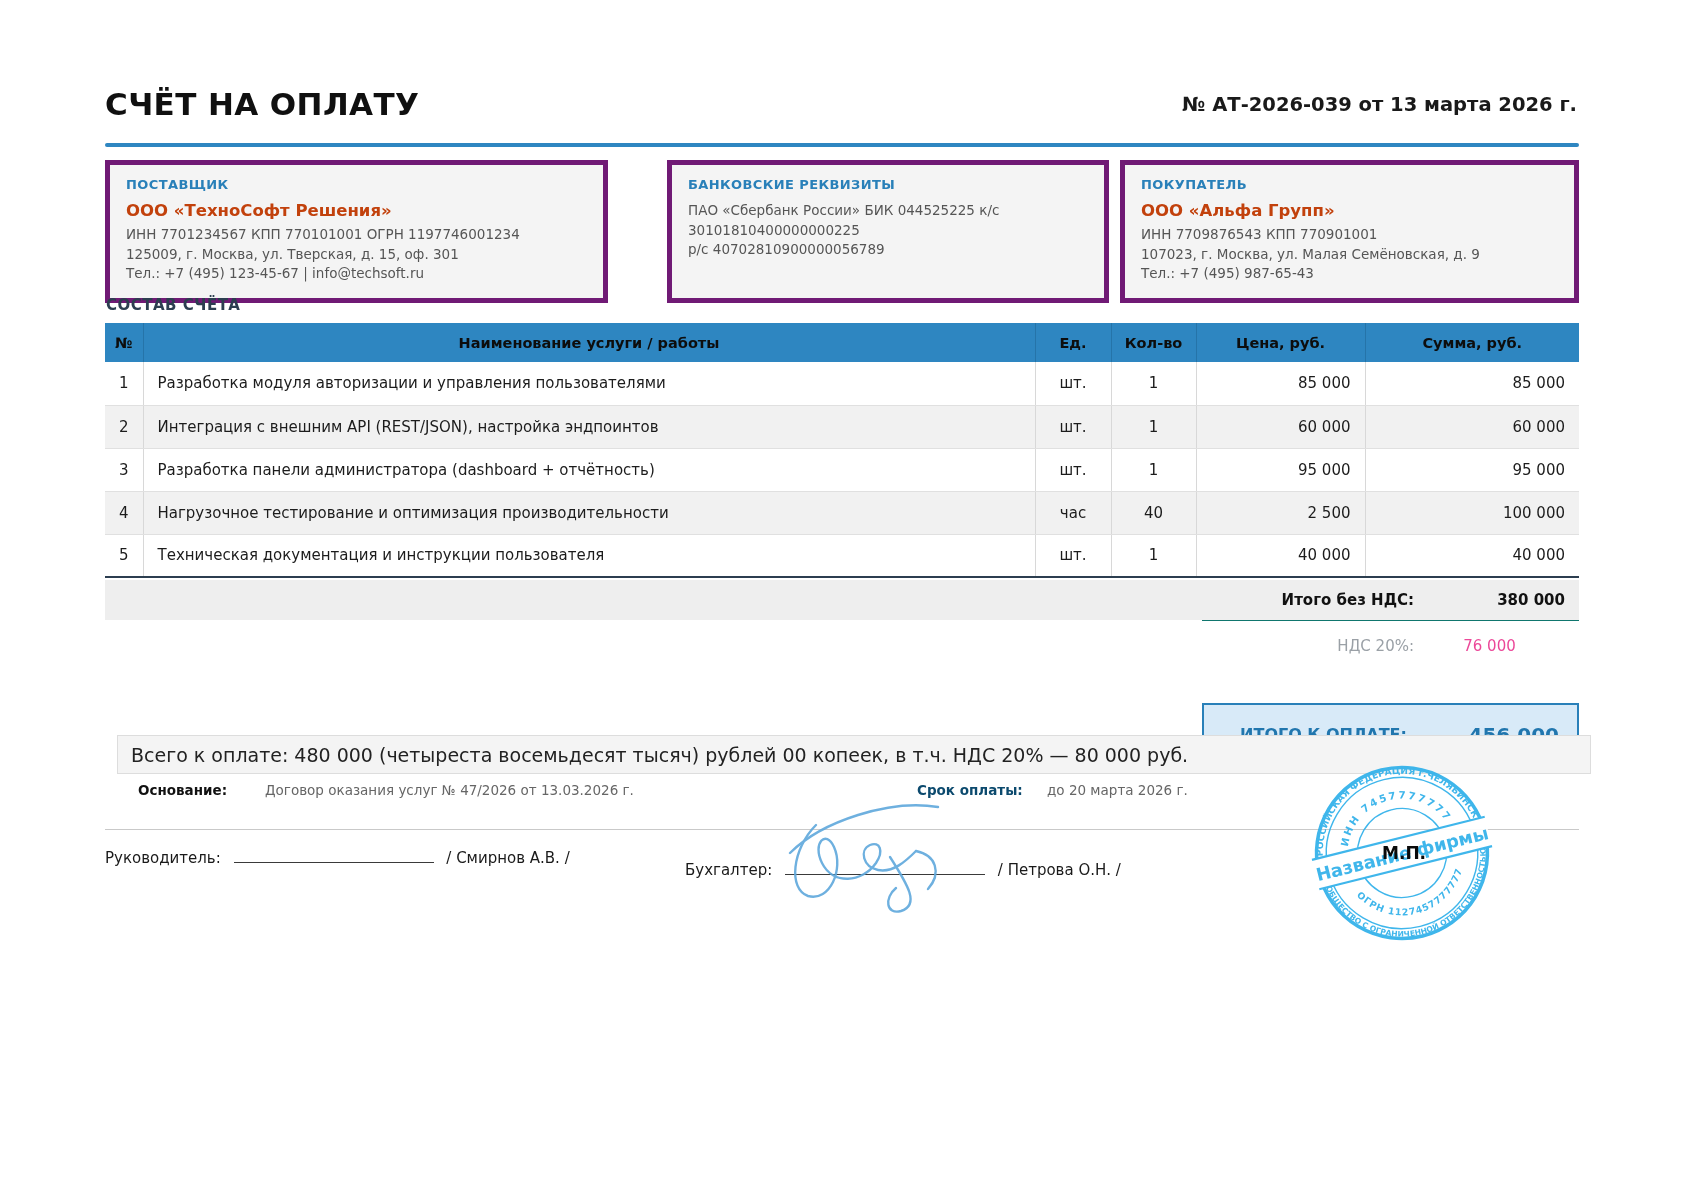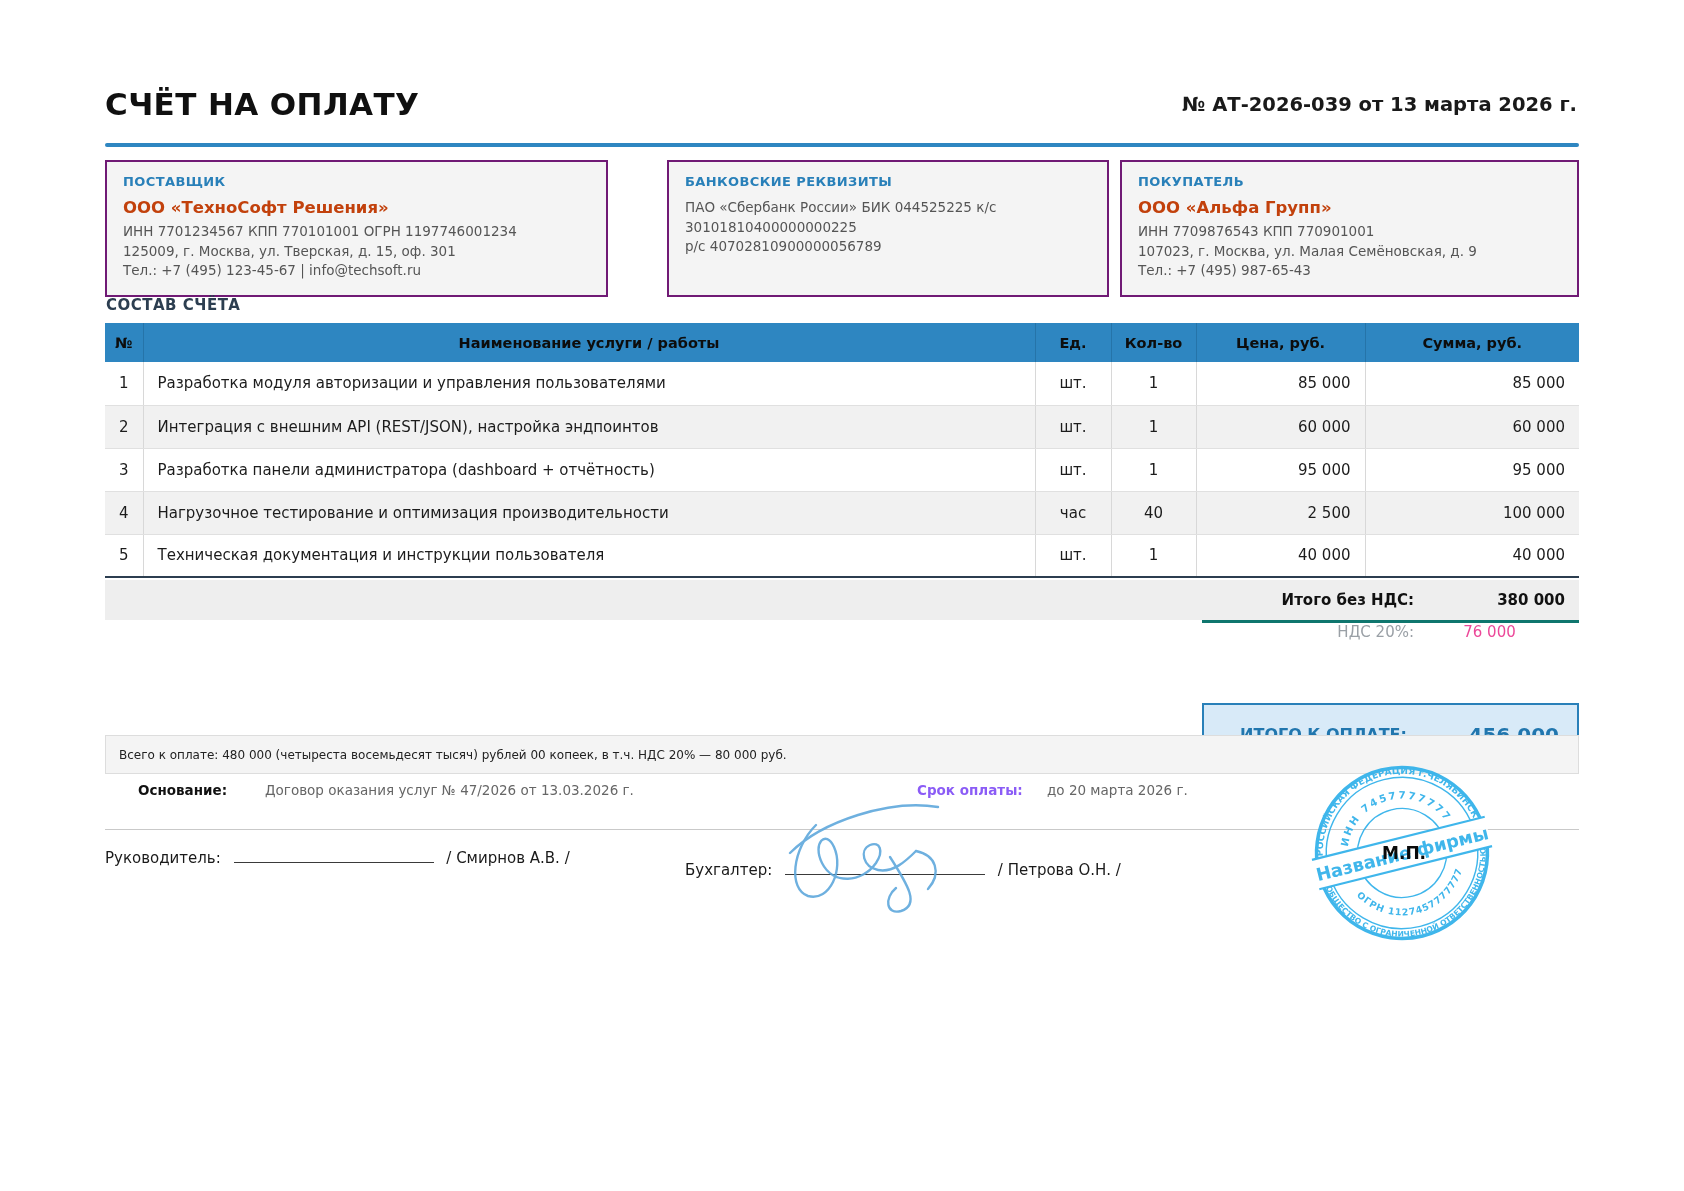--- a/index.html
+++ b/index.html
@@ -7,21 +7,21 @@
         font-family:"DejaVu Sans","Liberation Sans",sans-serif;color:#222;overflow:hidden;}
   .content{position:absolute;left:105px;top:0;width:1474px;height:100%;}
 
   
   .title{position:absolute;top:86px;left:0;font-size:31px;font-weight:bold;color:#101010;letter-spacing:.4px;}
   .inv-no{position:absolute;top:93px;right:2px;font-size:19.5px;font-weight:bold;color:#1a1a1a;}
   .title-underline{position:absolute;top:143px;left:0;width:100%;height:4px;background:#2e86c1;border-radius:2px;}
 
   
   .info-row{position:absolute;top:160px;left:0;width:100%;display:flex;gap:11px;}
-  .info-box{background:#f4f4f4;border:2px solid #701a75;padding:12px 16px 14px 16px;box-sizing:border-box;min-height:112px;}
+  .info-box{background:#f4f4f4;border:5px solid #701a75;padding:12px 16px 14px 16px;box-sizing:border-box;min-height:112px;}
   .box-supplier{width:503px;}
   .box-bank{width:442px;margin-left:48px;}
   .box-buyer{flex:1;}
   .info-label{font-size:13px;font-weight:bold;color:#2980b9;letter-spacing:.4px;margin-bottom:9px;}
   .info-name{font-size:16.5px;font-weight:bold;color:#c2410c;margin-bottom:5px;}
   .info-line{font-size:13.5px;color:#555;line-height:1.45;}
 
   
   .section-label{position:absolute;top:296px;left:1px;font-size:15px;font-weight:bold;color:#2c3e50;letter-spacing:.5px;}
   .items{position:absolute;top:323px;left:0;width:100%;border-collapse:collapse;table-layout:fixed;
@@ -38,37 +38,37 @@
   .c-unit,.c-qty{text-align:center;}
   .c-price,.c-sum{text-align:right;padding-right:14px !important;}
 
   
   .subtotal-strip{position:absolute;top:580px;left:0;width:100%;height:40px;background:#eeeeee;
                   display:flex;align-items:center;justify-content:flex-end;}
   .tot-inner{width:377px;display:flex;align-items:center;}
   .tot-label{flex:1;text-align:right;font-weight:bold;font-size:15px;color:#111;}
   .tot-value{width:165px;text-align:right;font-weight:bold;font-size:15px;color:#111;padding-right:14px;box-sizing:border-box;}
   .vat-row{position:absolute;top:620px;left:0;width:100%;display:flex;justify-content:flex-end;}
-  .vat-inner{width:377px;border-top:3px solid #0f766e;padding-top:0;display:flex;align-items:center;}
+  .vat-inner{width:377px;border-top:1px solid #0f766e;padding-top:16px;display:flex;align-items:center;}
   .vat-label{flex:1;text-align:right;font-size:15px;color:#9aa0a6;}
   .vat-value{width:165px;text-align:center;font-size:15px;color:#ec4899;padding-right:14px;box-sizing:border-box;}
   .grand-box{position:absolute;top:703px;left:1097px;width:377px;height:63px;background:#d8eaf8;
              border:2.5px solid #2980b9;box-sizing:border-box;display:flex;align-items:center;}
   .grand-label{flex:1;text-align:center;font-size:16px;font-weight:bold;color:#2176ae;line-height:1.25;padding-left:24px;}
   .grand-value{width:140px;text-align:right;font-size:20px;font-weight:bold;color:#2176ae;padding-right:18px;}
 
   
-  .summary-strip{position:absolute;top:735px;left:0;width:100%;height:39px;background:#f4f4f4;border:1px solid #ddd;
-                 box-sizing:border-box;display:flex;align-items:center;font-size:12px;color:#222;padding-left:13px;}
+  .summary-strip{position:absolute;top:735px;left:12px;width:100%;height:39px;background:#f4f4f4;border:1px solid #ddd;
+                 box-sizing:border-box;display:flex;align-items:center;font-size:19px;color:#222;padding-left:13px;}
 
   
   .basis-row{position:absolute;top:782px;left:0;width:100%;font-size:13.5px;}
   .basis-label{position:absolute;left:33px;font-weight:bold;color:#111;}
   .basis-value{position:absolute;left:160px;color:#666;}
-  .due-label{position:absolute;left:812px;font-weight:bold;color:#8b5cf6;text-align:center;}
+  .due-label{position:absolute;left:812px;font-weight:bold;color:#0c4a6e;text-align:center;}
   .due-value{position:absolute;left:942px;color:#666;}
 
   .rule{position:absolute;top:829px;left:0;width:100%;height:1px;background:#c9c9c9;}
 
   
   .sig-row{position:absolute;top:849px;left:0;width:100%;font-size:15px;color:#1a1a1a;}
   .sig-group-left{position:absolute;left:0;top:0;white-space:nowrap;}
   .sig-group-right{position:absolute;left:580px;top:12px;white-space:nowrap;}
   .sigline{display:inline-block;width:200px;border-bottom:1.5px solid #3a3a3a;height:13px;margin:0 8px;}
   .signature-svg{position:absolute;left:665px;top:-52px;pointer-events:none;}

